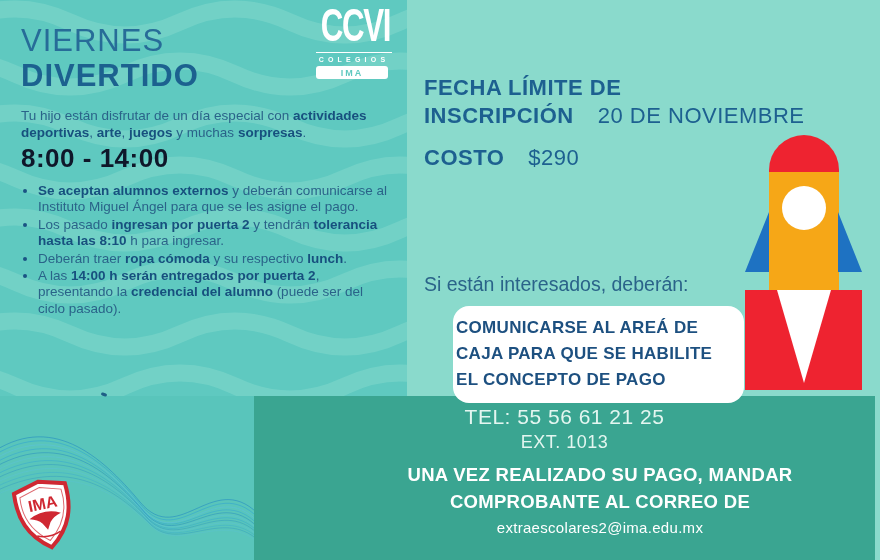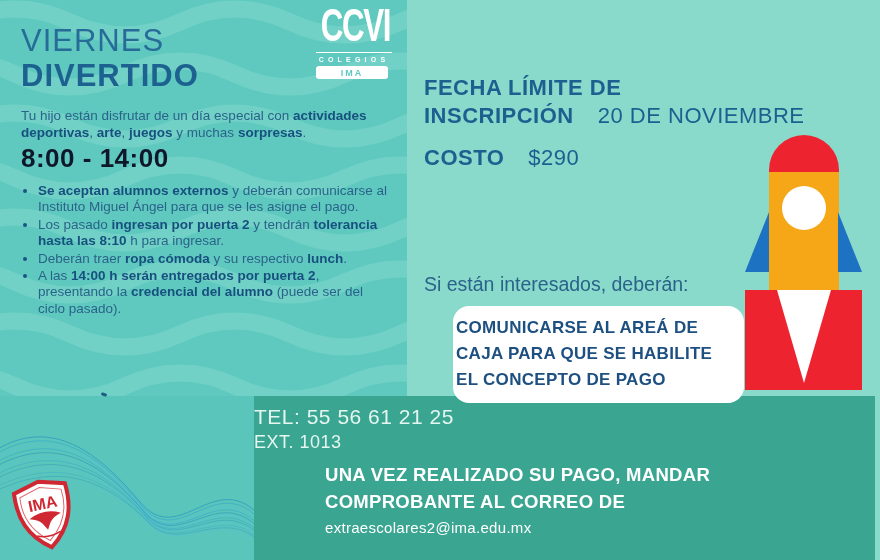--- a/index.html
+++ b/index.html
@@ -61,21 +61,21 @@
   .nose{left:24px;top:0;width:70px;height:37px;background:var(--c-red);border-radius:35px 35px 0 0;}
   .fuselage{left:24px;top:37px;width:70px;height:118px;background:var(--c-orange);}
   .window{left:37px;top:51px;width:44px;height:44px;background:#fff;border-radius:50%;}
   .fin-left{left:0;top:77px;width:24px;height:60px;background:var(--c-fin);clip-path:polygon(100% 0,100% 100%,0 100%);}
   .fin-right{right:0;top:77px;width:24px;height:60px;background:var(--c-fin);clip-path:polygon(0 0,0 100%,100% 100%);}
   .exhaust{left:0;top:155px;width:117px;height:100px;background:var(--c-red);}
   .notch{left:32px;top:155px;width:54px;height:93px;background:#fff;clip-path:polygon(0 0,100% 0,50% 100%);}
 
   
   .band{left:254px;top:396px;width:621px;height:164px;background:var(--c-band);z-index:2;
-        display:flex;flex-direction:column;align-items:stretch;color:#fff;padding-top:7px;box-sizing:border-box;}
+        display:flex;flex-direction:column;align-items:stretch;text-align:center;color:#fff;padding-top:7px;box-sizing:border-box;}
   .tel{font-size:21px;line-height:27px;color:#e3f6f0;letter-spacing:0.5px;}
   .ext{font-size:18px;line-height:25px;color:#e3f6f0;letter-spacing:0.5px;}
   .pay-note{padding-left:71px;margin-top:6px;}
   .pay-line{font-size:18.5px;font-weight:800;line-height:27px;letter-spacing:0.3px;}
   .email{font-size:15px;font-weight:400;line-height:26px;letter-spacing:0.3px;}
 
   
   .ribbon{left:0;top:396px;width:260px;height:164px;z-index:1;}
   .shield{left:14px;top:478px;width:62px;height:74px;transform:rotate(-12deg);z-index:3;}
 </style>

